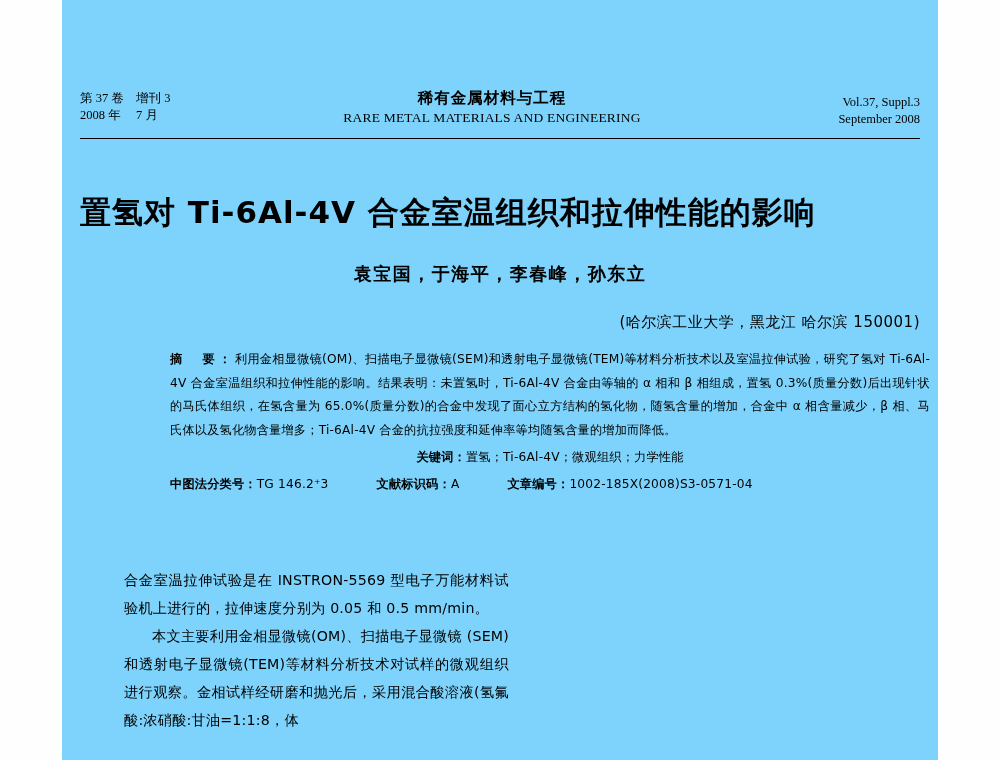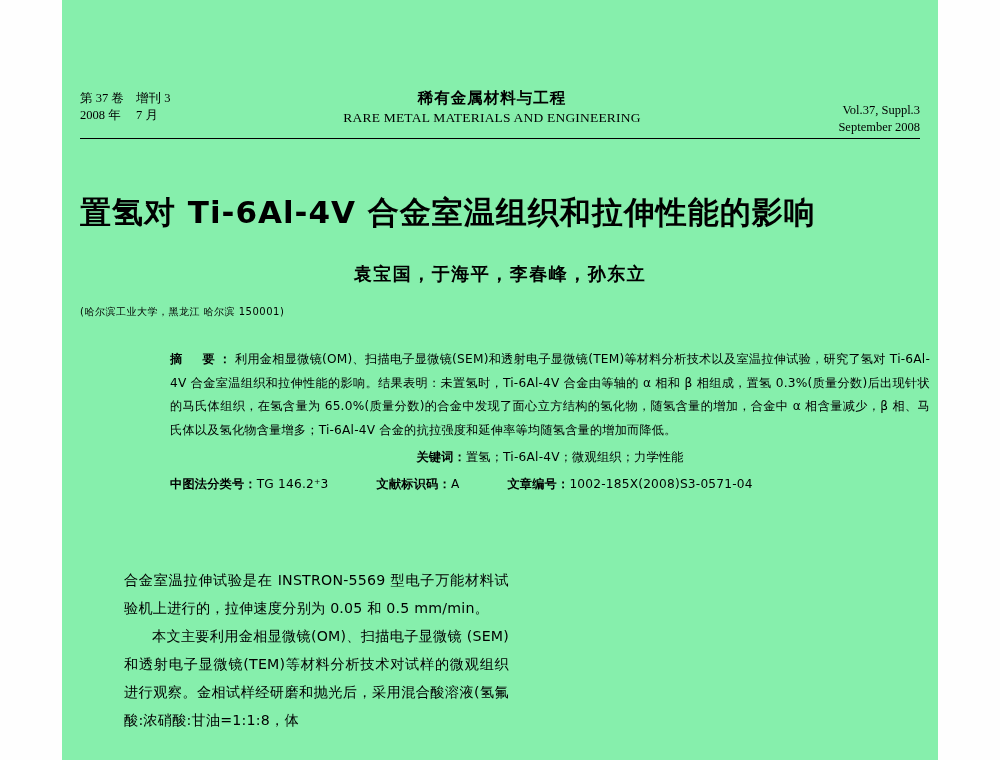--- a/index.html
+++ b/index.html
@@ -19,21 +19,21 @@
     width: 1000px;
     height: 760px;
     background: #fefefe;
   }
   .sheet {
     position: absolute;
     left: 62px;
     top: 0px;
     width: 876px;
     height: 760px;
-    background: #86efac;
+    background: #7dd3fc;
   }
 
   
   .runhead {
     position: absolute;
     left: 18px;
     top: 90px;
     width: 840px;
     height: 46px;
   }
@@ -63,21 +63,21 @@
   }
   .runhead .center .en {
     font-family: "Liberation Serif", serif;
     font-size: 13.5px;
     letter-spacing: 0.2px;
     margin-top: 1px;
   }
   .runhead .right {
     position: absolute;
     right: 0px;
-    top: 12px;
+    top: 4px;
     text-align: right;
     font-size: 12.5px;
     line-height: 17px;
     white-space: nowrap;
   }
   .rule {
     position: absolute;
     left: 18px;
     width: 840px;
     border-top: 1.6px solid #000;
@@ -103,25 +103,25 @@
     width: 840px;
     text-align: center;
     font-family: "DejaVu Sans", sans-serif;
     font-weight: bold;
     font-size: 18px;
     letter-spacing: 1.5px;
   }
   .affil {
     position: absolute;
     left: 18px;
-    top: 305px;
-    width: 840px;
-    text-align: left;
-    font-family: "DejaVu Sans", sans-serif;
-    font-size: 10px;
+    top: 313px;
+    width: 840px;
+    text-align: right;
+    font-family: "DejaVu Sans", sans-serif;
+    font-size: 15px;
     letter-spacing: 0.5px;
   }
 
   
   .abs-block {
     position: absolute;
     left: 108px;
     top: 348px;
     width: 760px;
   }

